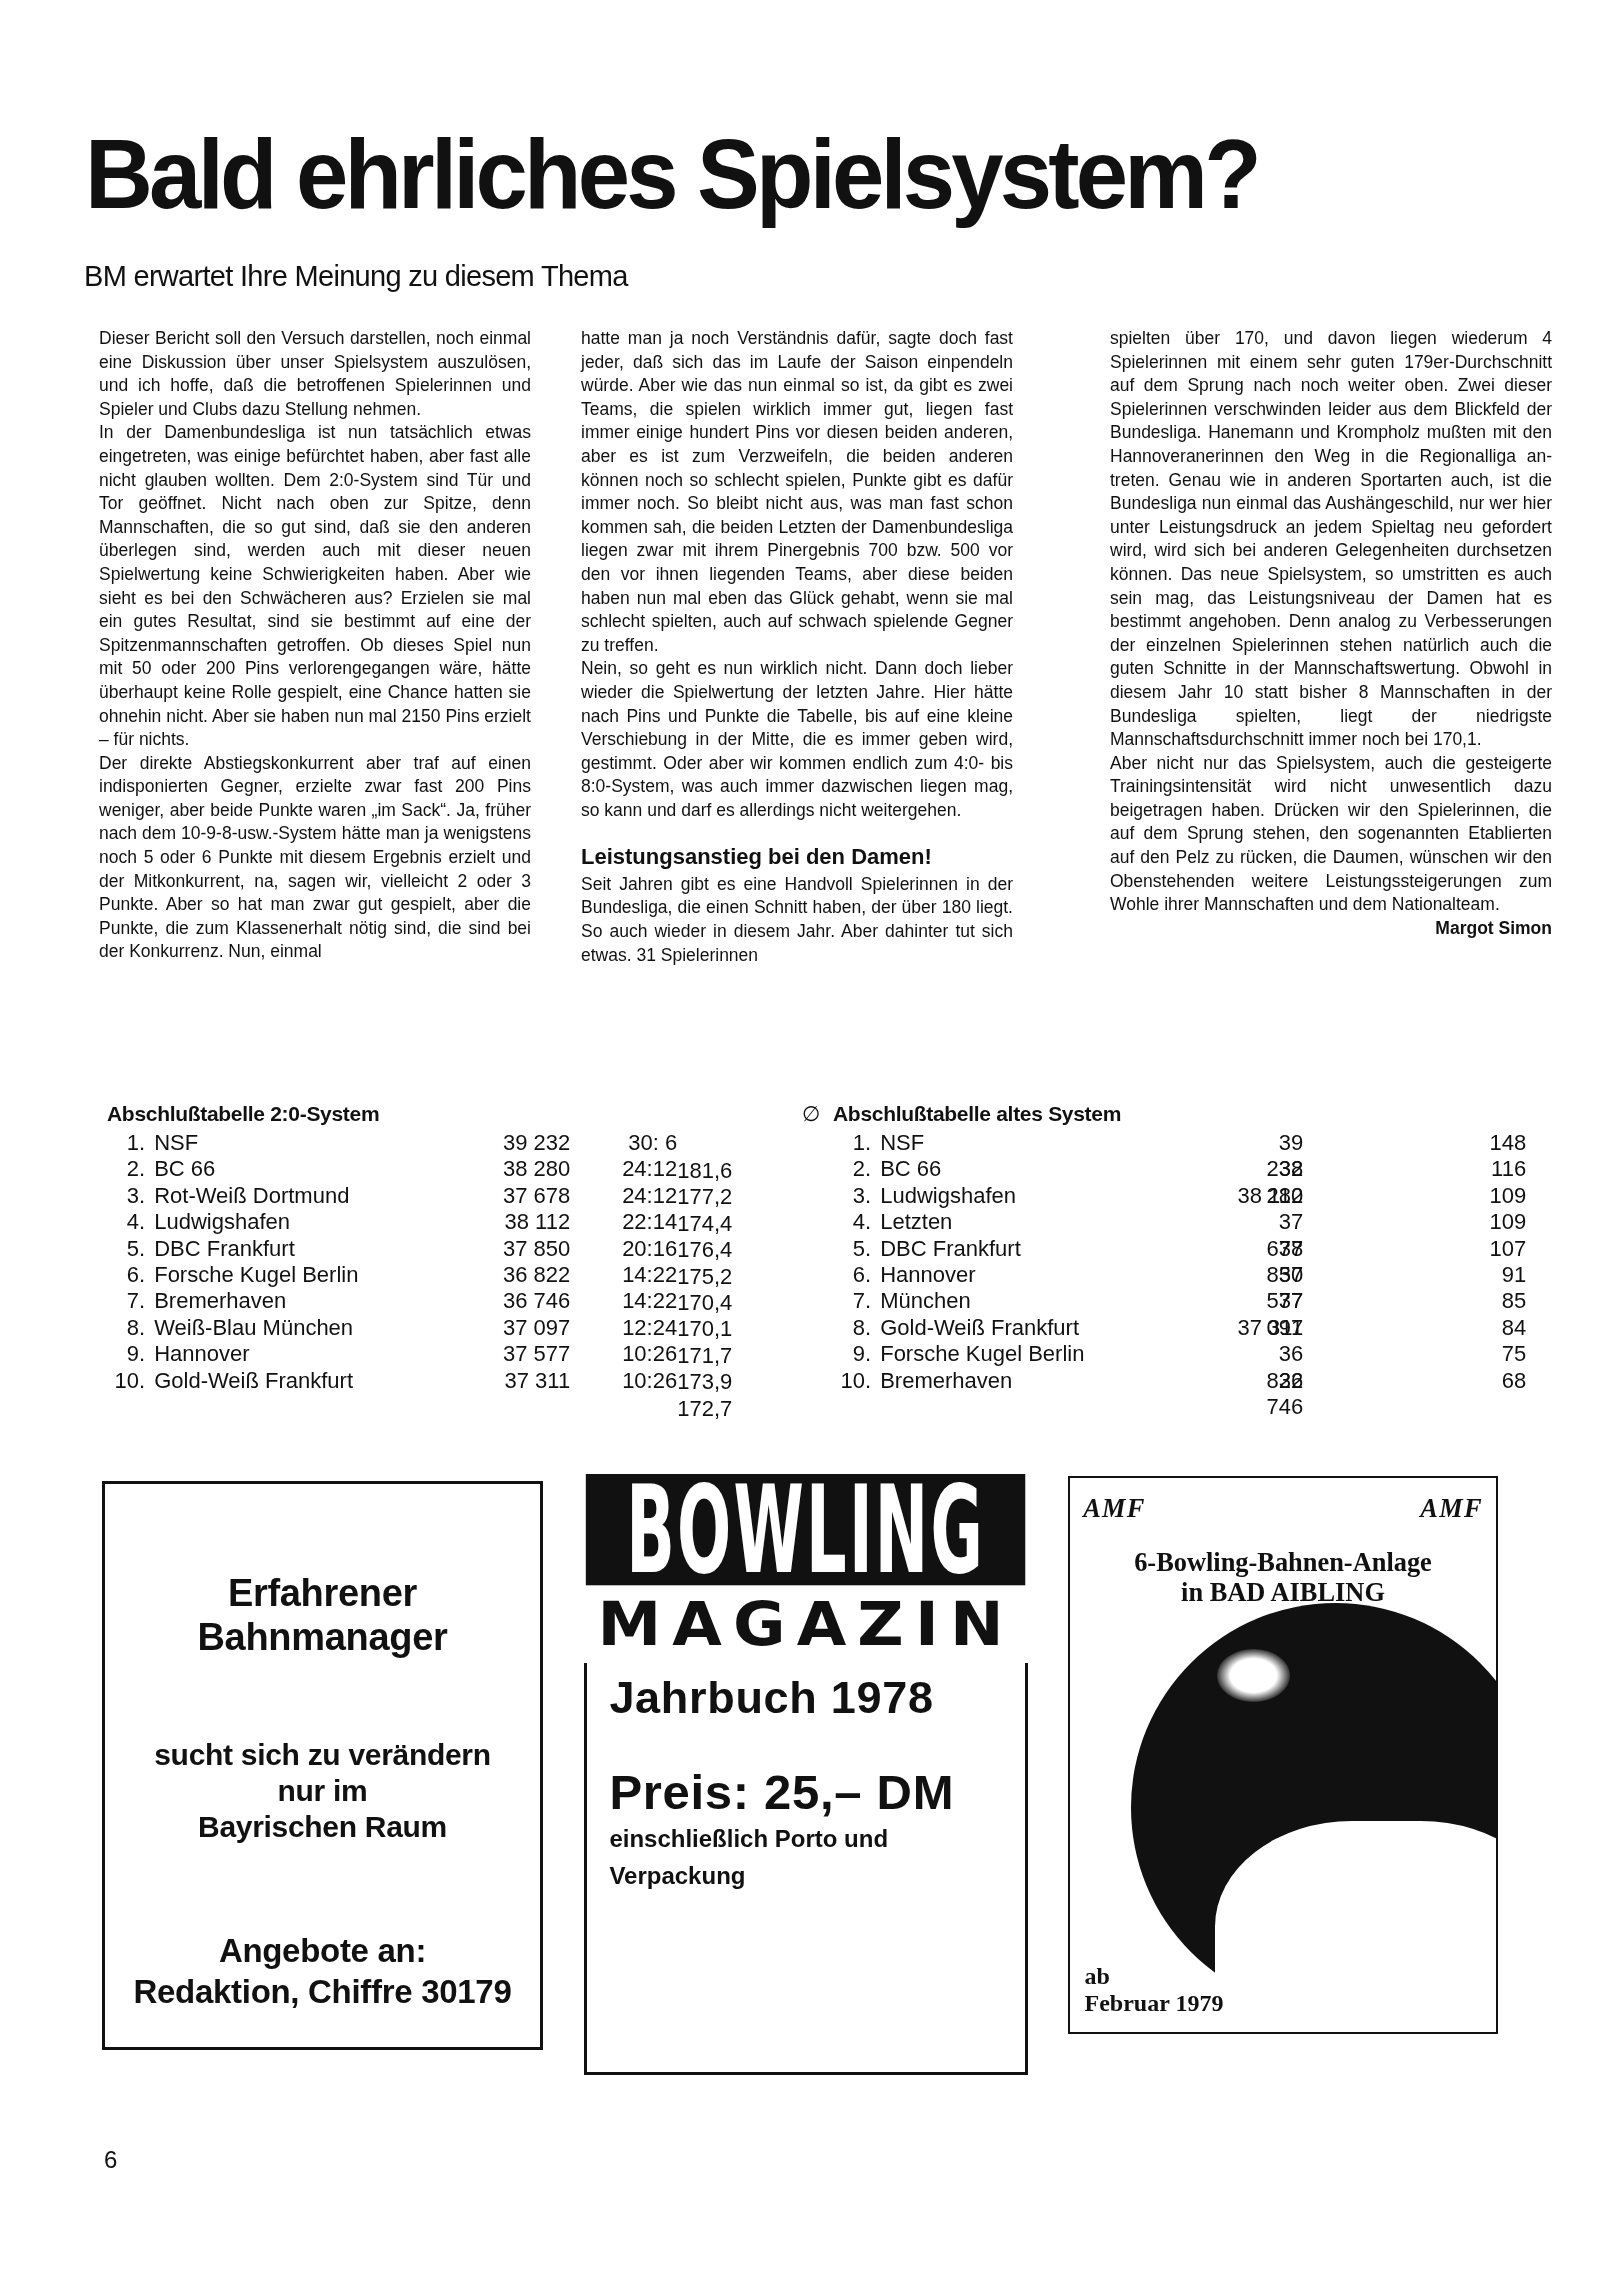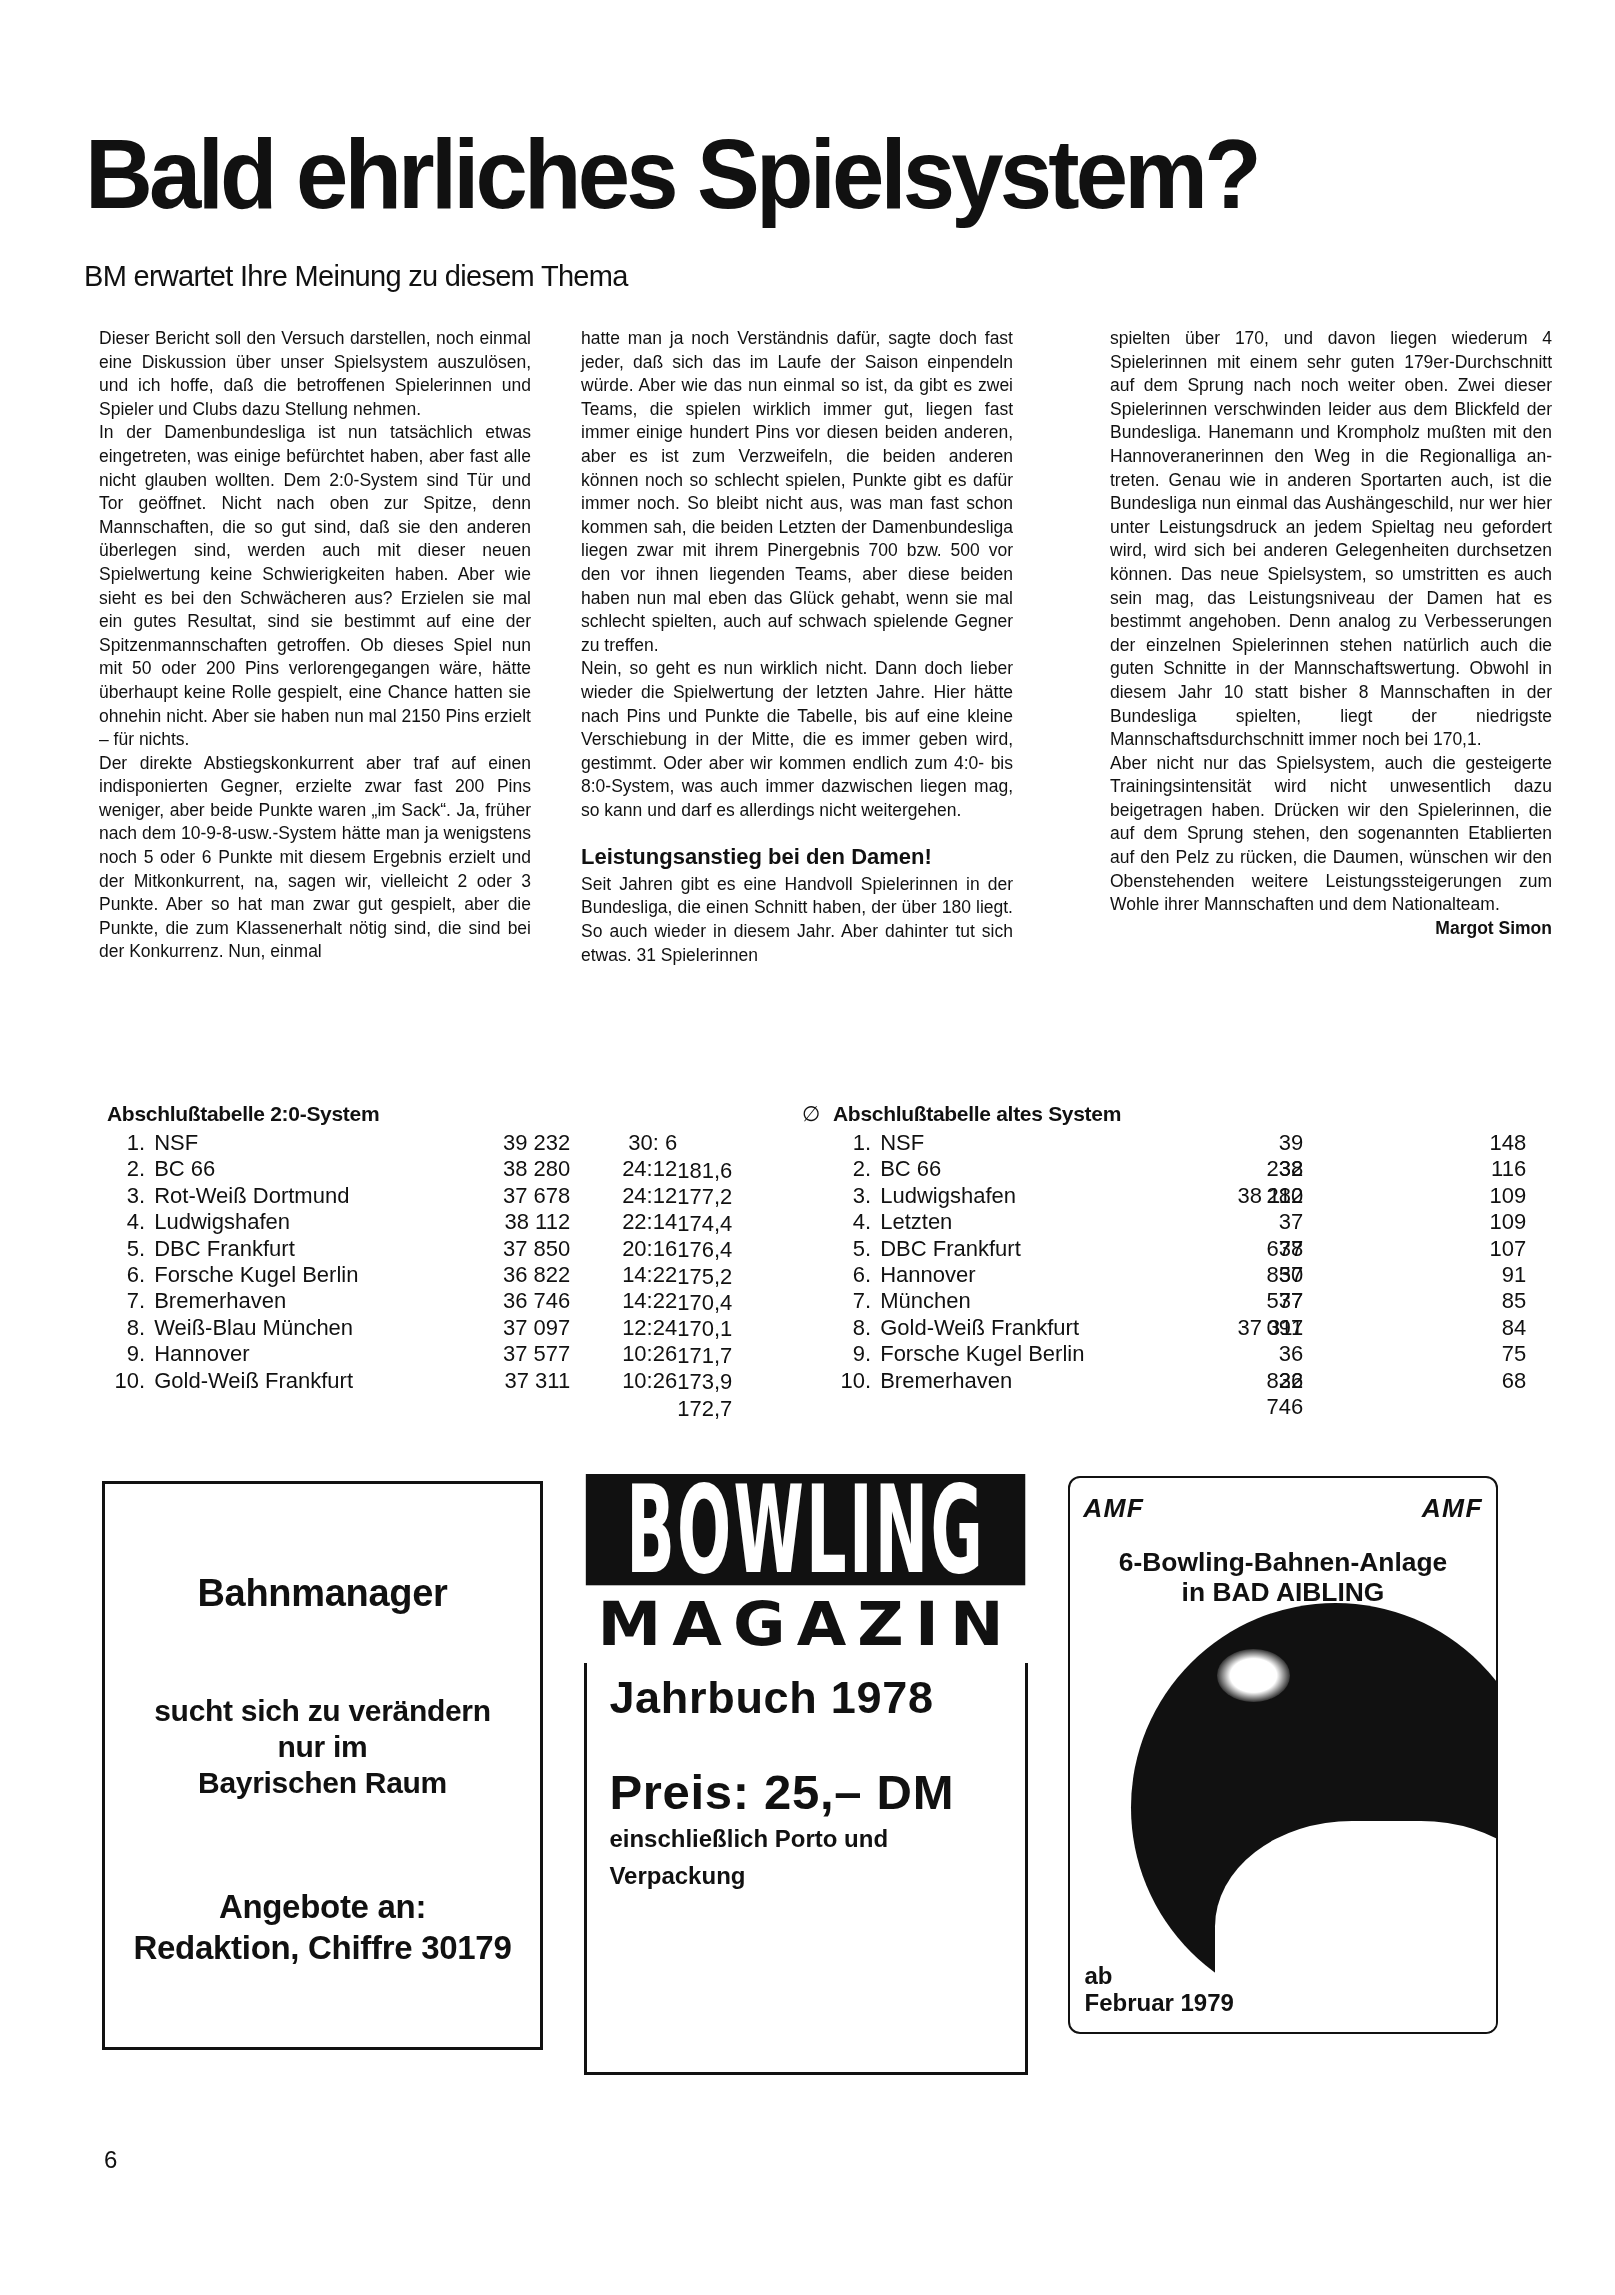--- a/index.html
+++ b/index.html
@@ -32,21 +32,21 @@
   .ad1 .a { font-size: 38px; line-height: 44px; margin-top: 87px; letter-spacing: -0.3px; }
   .ad1 .b { font-size: 30px; line-height: 36px; margin-top: 78px; letter-spacing: -0.3px; }
   .ad1 .c { font-size: 33px; line-height: 41px; margin-top: 85px; letter-spacing: -0.3px; }
   .ad2 { left: 584px; top: 1474px; width: 444px; height: 581px; }
   .ad2 .bowling { background: #111; color: #fff; height: 106px; font-size: 116px; line-height: 106px; font-weight: 700; letter-spacing: 4px; font-family: "DejaVu Sans", sans-serif; transform: scaleX(0.55) scaleY(1.05); transform-origin: center top; width: 180%; margin-left: -40%; overflow: hidden; }
   .ad2 .magazin { font-size: 61px; line-height: 63px; font-weight: 900; letter-spacing: 10.6px; margin-top: 12px; font-family: "DejaVu Sans", sans-serif; transform: scaleX(1.05); }
   .ad2 .box { border-left: 3.3px solid #111; border-right: 3.3px solid #111; border-bottom: 3.3px solid #111; height: 409px; margin-top: 8px; text-align: left; padding-left: 22.4px; }
   .ad2 .yr { font-size: 45px; padding-top: 9.2px; letter-spacing: 0.7px; }
   .ad2 .preis { font-size: 49px; margin-top: 40px; letter-spacing: 0.7px; }
   .ad2 .incl { font-size: 24px; line-height: 37px; }
-  .ad3 { left: 1068px; top: 1476px; width: 430px; height: 558px; border: 2.6px solid #111; border-radius: 12px; overflow: hidden; }
+  .ad3 { left: 1068px; top: 1476px; width: 430px; height: 558px; border: 2.6px solid #111; border-radius: 0; overflow: hidden; font-family: Liberation Serif, serif; }
   .amf { position: absolute; top: 14.5px; font-size: 26.4px; font-weight: 900; letter-spacing: 1.3px; font-style: italic; }
   .amf.l { left: 13.2px; } .amf.r { right: 13.2px; }
   .ad3 .head { position: absolute; top: 69px; left: 0; right: 0; font-size: 26.4px; line-height: 30px; }
   .ball { position: absolute; left: 61px; top: 125px; width: 409px; height: 409px; border-radius: 50%; background: #111; }
   .ball .glare { position: absolute; left: 86px; top: 46px; width: 73px; height: 53px; border-radius: 50%; background: radial-gradient(#fff 45%, rgba(255,255,255,0) 75%); }
   .crowd { position: absolute; left: 145px; top: 343px; width: 343px; height: 264px; background: #fff; border-radius: 40% 40% 0 0; }
   .ab { position: absolute; left: 14.5px; bottom: 16px; text-align: left; font-size: 24px; line-height: 26.4px; }
   .pageno { position: absolute; left: 104px; top: 2146px; font-size: 24px; }
 </style>
 </head>
@@ -213,20 +213,21 @@
         <span class="rk">10.</span>
         <span class="nm">Bremerhaven</span>
         <span class="pins">36 746</span>
         <span class="pts">68</span>
       </div>
     </div>
 </div>
 
 <div class="ad ad1">
   <div class="a">
+      <div>Erfahrener</div>
       <div>Bahnmanager</div>
     </div>
   <div class="b">
       <div>sucht sich zu verändern</div>
       <div>nur im</div>
       <div>Bayrischen Raum</div>
     </div>
   <div class="c">
       <div>Angebote an:</div>
       <div>Redaktion, Chiffre 30179</div>

